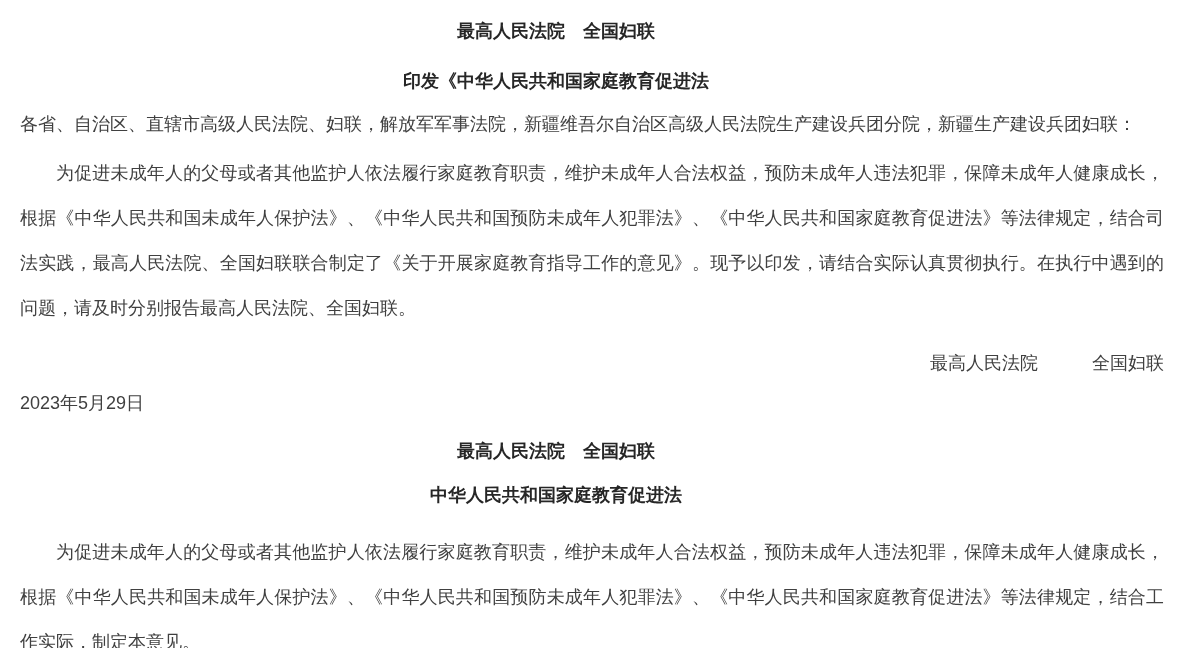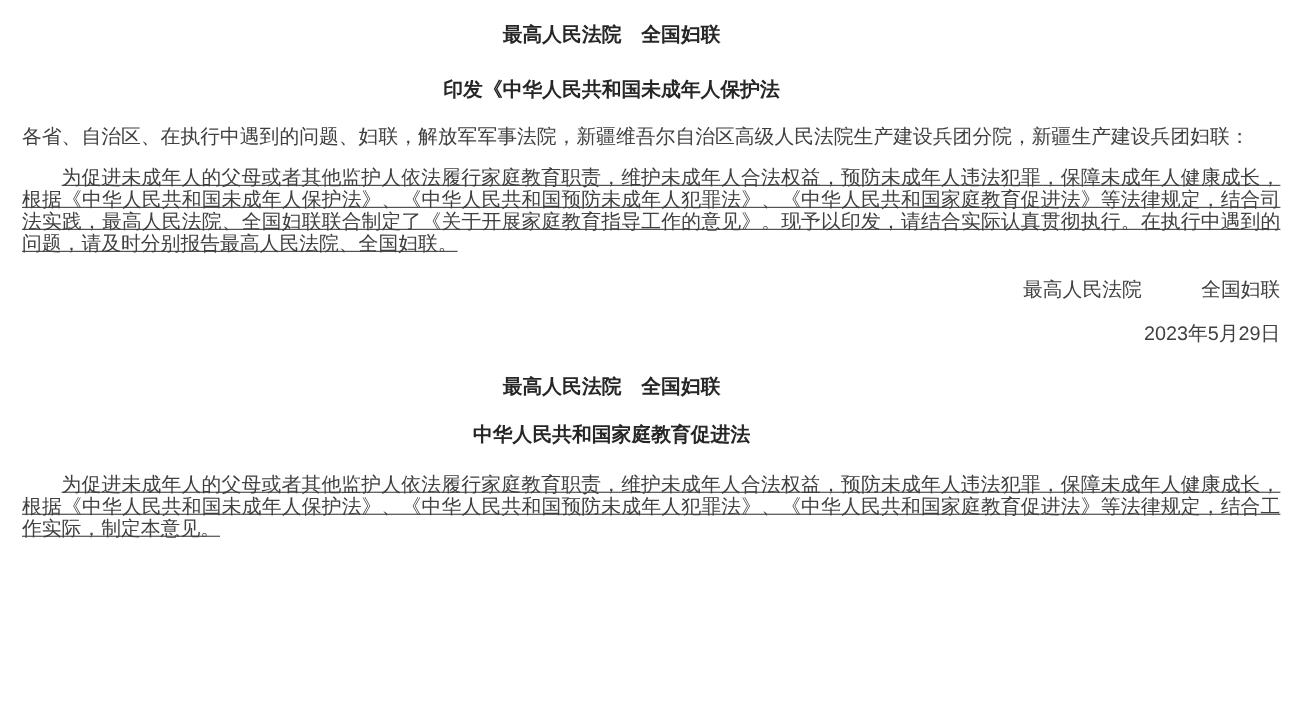--- a/index.html
+++ b/index.html
@@ -39,51 +39,50 @@
   p {
     margin: 0;
   }
   .salutation {
     line-height: 36px;
     text-align: justify;
     text-justify: inter-character;
   }
   .body-para {
     margin-top: 9px;
-    line-height: 20px;
+    line-height: 45px;
     text-align: justify;
     text-justify: inter-character;
     text-indent: 2em;
-    text-decoration: underline;
   }
   .signature-line {
     margin-top: 15px;
     line-height: 35px;
     text-align: right;
   }
   .date-line {
     margin-top: 5px;
     line-height: 35px;
-    text-align: right;
+    text-align: left;
   }
   .body-para.last {
     margin-top: 13px;
   }
 </style>
 </head>
 <body>
 
 <div class="page">
 
   <div class="title-block">
     <div class="title-line">最高人民法院　全国妇联</div>
-    <div class="title-line">印发《中华人民共和国未成年人保护法</div>
+    <div class="title-line">印发《中华人民共和国家庭教育促进法</div>
   </div>
 
-  <p class="salutation">各省、自治区、在执行中遇到的问题、妇联，解放军军事法院，新疆维吾尔自治区高级人民法院生产建设兵团分院，新疆生产建设兵团妇联：</p>
+  <p class="salutation">各省、自治区、直辖市高级人民法院、妇联，解放军军事法院，新疆维吾尔自治区高级人民法院生产建设兵团分院，新疆生产建设兵团妇联：</p>
 
   <p class="body-para">为促进未成年人的父母或者其他监护人依法履行家庭教育职责，维护未成年人合法权益，预防未成年人违法犯罪，保障未成年人健康成长，根据《中华人民共和国未成年人保护法》、《中华人民共和国预防未成年人犯罪法》、《中华人民共和国家庭教育促进法》等法律规定，结合司法实践，最高人民法院、全国妇联联合制定了《关于开展家庭教育指导工作的意见》。现予以印发，请结合实际认真贯彻执行。在执行中遇到的问题，请及时分别报告最高人民法院、全国妇联。</p>
 
   <p class="signature-line">最高人民法院　　　全国妇联</p>
 
   <p class="date-line">2023年5月29日</p>
 
   <div class="title-block second">
     <div class="title-line">最高人民法院　全国妇联</div>
     <div class="title-line">中华人民共和国家庭教育促进法</div>

